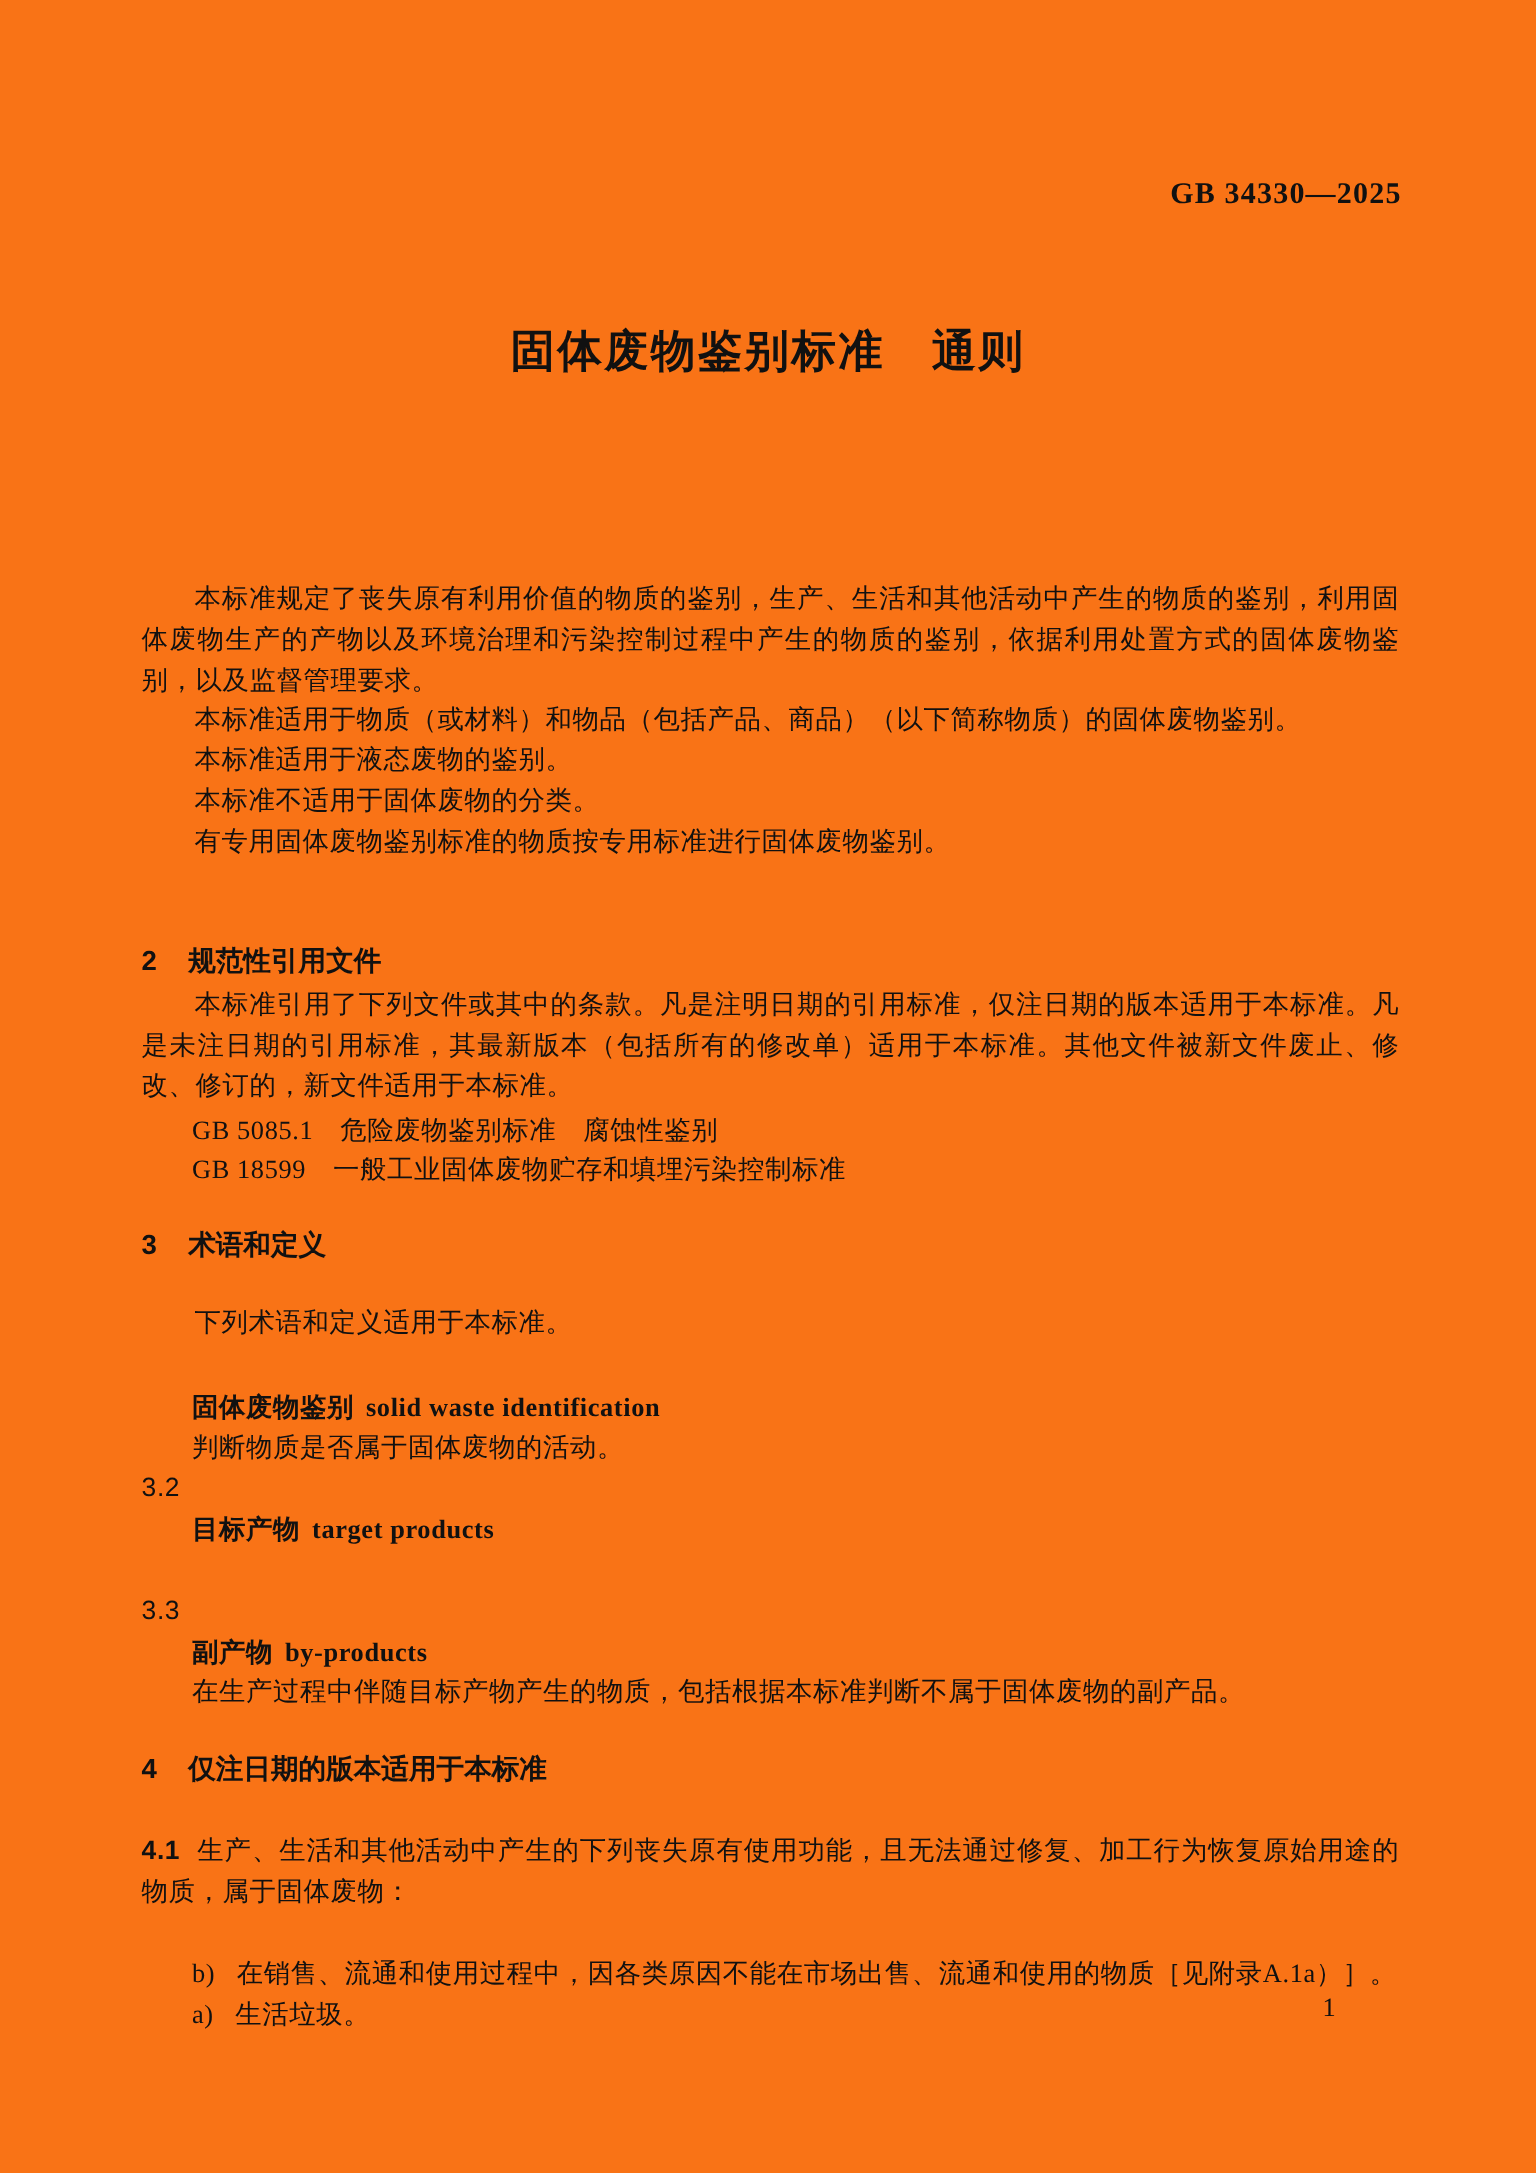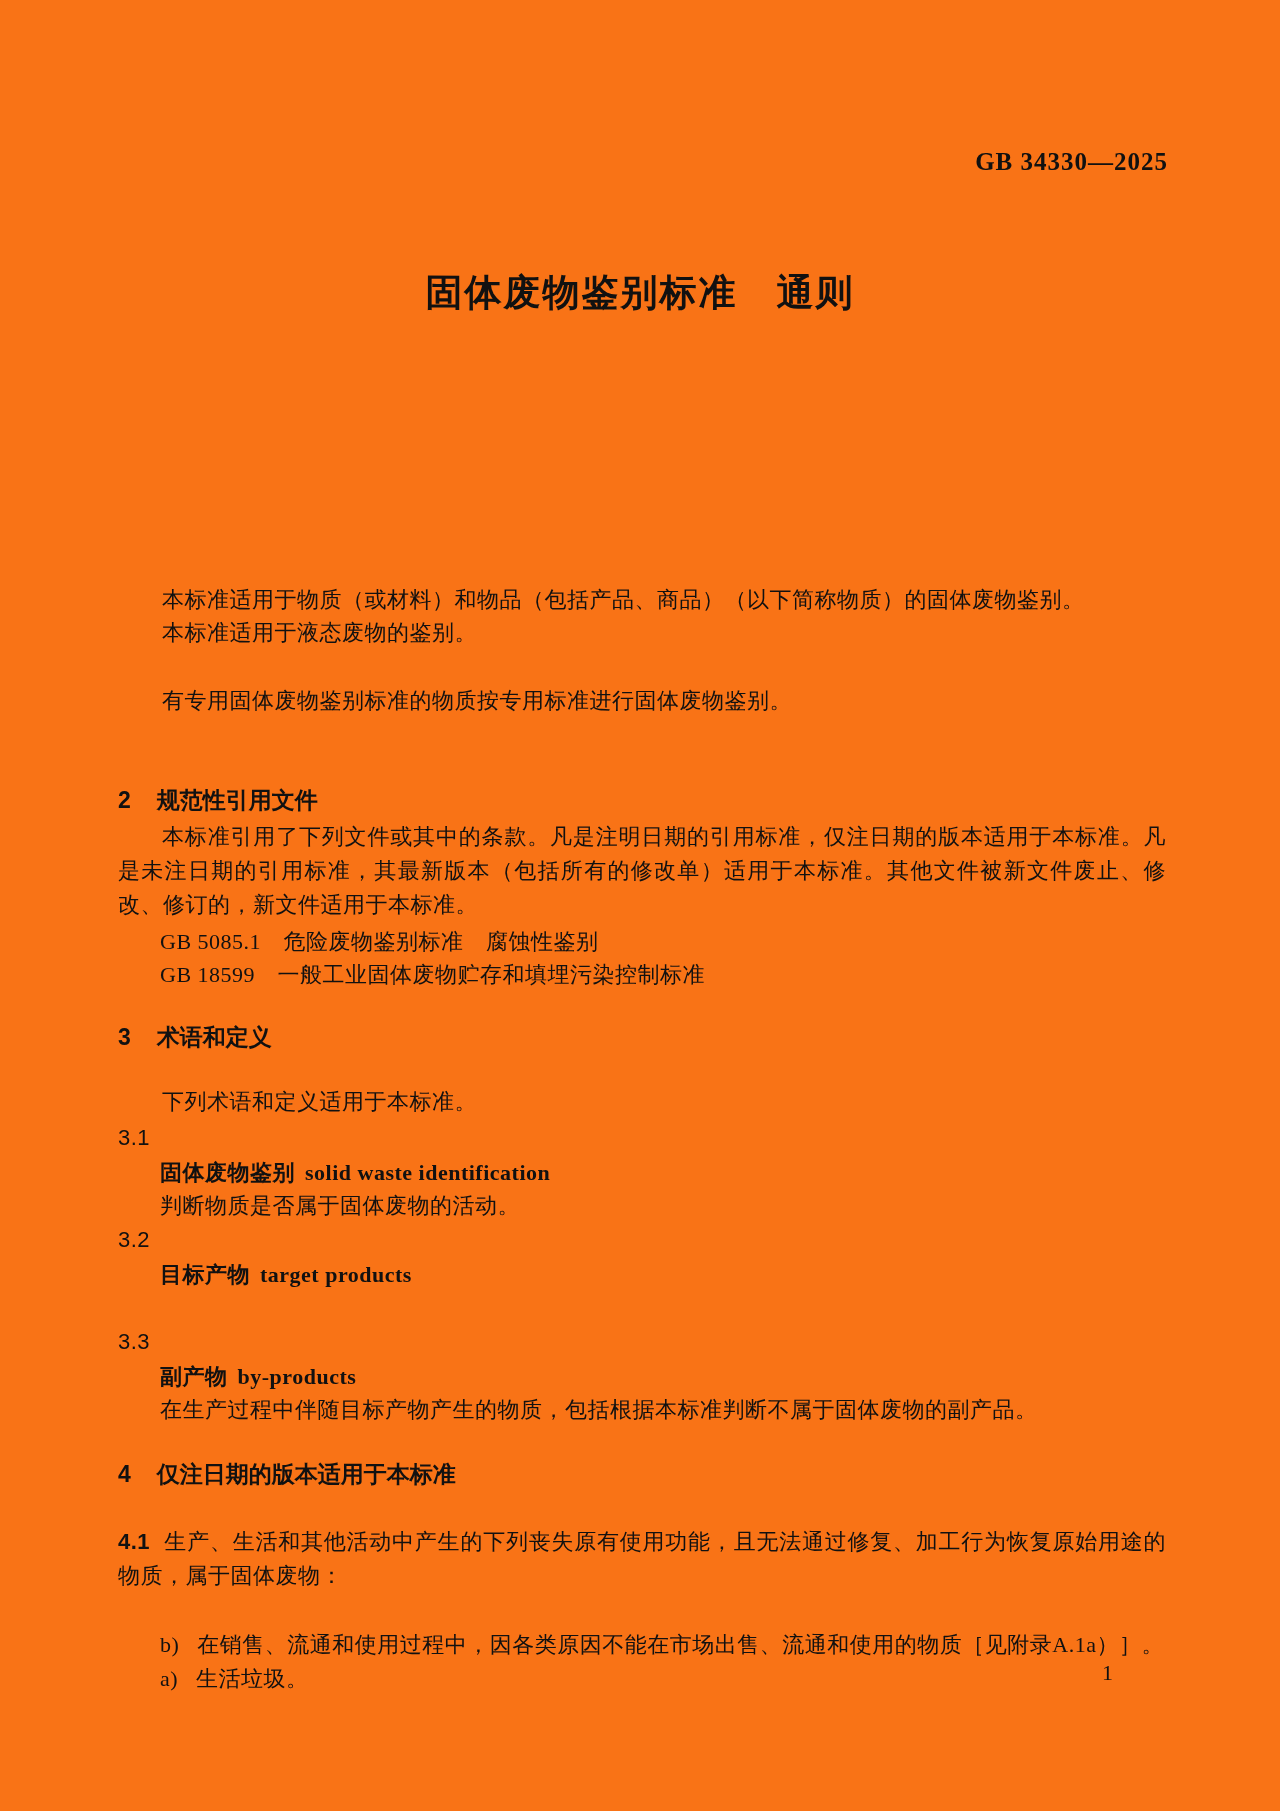--- a/index.html
+++ b/index.html
@@ -79,37 +79,38 @@
 </style>
 </head>
 <body>
 
 <div class="page">
 
   <div class="abs doc-number">GB 34330—2025</div>
 
   <div class="abs doc-title">固体废物鉴别标准　通则</div>
 
+  <div class="abs content para indent" style="top:482px;">本标准规定了丧失原有利用价值的物质的鉴别，生产、生活和其他活动中产生的物质的鉴别，利用固体废物生产的产物以及环境治理和污染控制过程中产生的物质的鉴别，依据利用处置方式的固体废物鉴别，以及监督管理要求。</div>
   <div class="abs content para indent" style="top:583px;">本标准适用于物质（或材料）和物品（包括产品、商品）（以下简称物质）的固体废物鉴别。</div>
   <div class="abs content para indent" style="top:616px;">本标准适用于液态废物的鉴别。</div>
+  <div class="abs content para indent" style="top:650px;">本标准不适用于固体废物的分类。</div>
   <div class="abs content para indent" style="top:684px;">有专用固体废物鉴别标准的物质按专用标准进行固体废物鉴别。</div>
 
   <div class="abs content section-heading" style="top:785px;">
     <span class="sec-num">2</span><span>规范性引用文件</span>
   </div>
   <div class="abs content para indent" style="top:820px;">本标准引用了下列文件或其中的条款。凡是注明日期的引用标准，仅注日期的版本适用于本标准。凡是未注日期的引用标准，其最新版本（包括所有的修改单）适用于本标准。其他文件被新文件废止、修改、修订的，新文件适用于本标准。</div>
   <div class="abs content para hang" style="top:925px;">GB 5085.1　危险废物鉴别标准　腐蚀性鉴别</div>
   <div class="abs content para hang" style="top:958px;">GB 18599　一般工业固体废物贮存和填埋污染控制标准</div>
 
   <div class="abs content section-heading" style="top:1022px;">
     <span class="sec-num">3</span><span>术语和定义</span>
   </div>
   <div class="abs content para indent" style="top:1085px;">下列术语和定义适用于本标准。</div>
 
-  <div class="abs content para term-num" style="top:1121px;">3.1</div>
   <div class="abs content para term-line" style="top:1156px;">
     <span class="term-zh">固体废物鉴别</span><span class="term-en">solid waste identification</span>
   </div>
   <div class="abs content para hang" style="top:1189px;">判断物质是否属于固体废物的活动。</div>
 
   <div class="abs content para term-num" style="top:1223px;">3.2</div>
   <div class="abs content para term-line" style="top:1258px;">
     <span class="term-zh">目标产物</span><span class="term-en">target products</span>
   </div>
 

